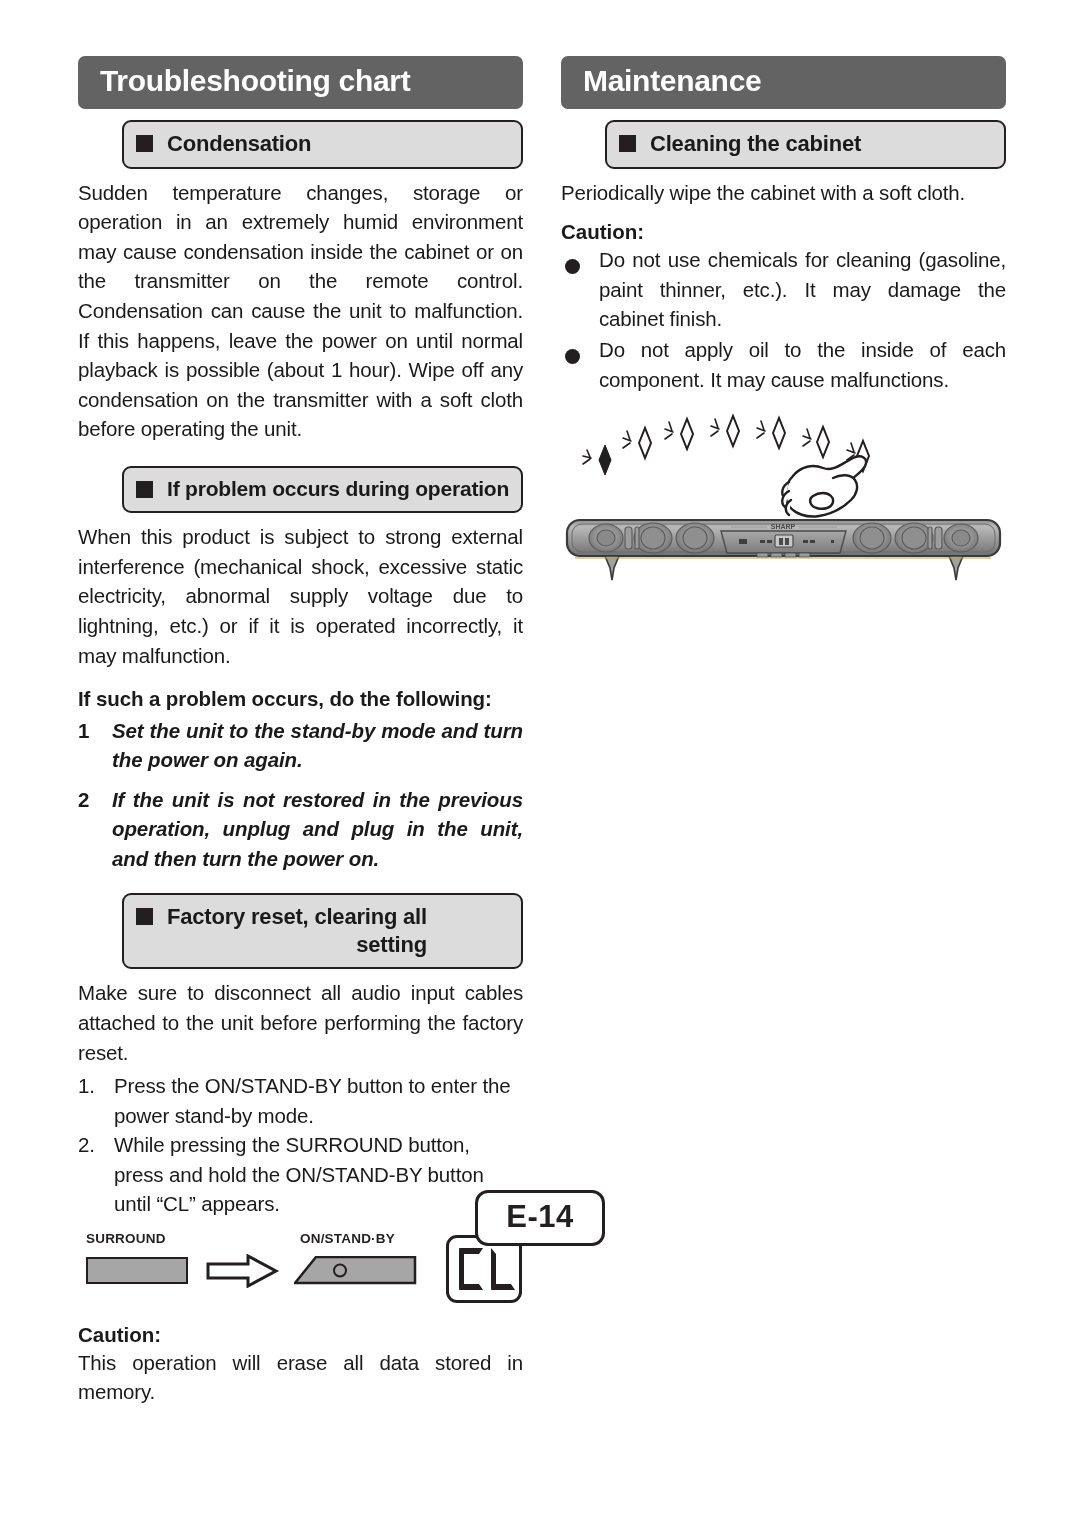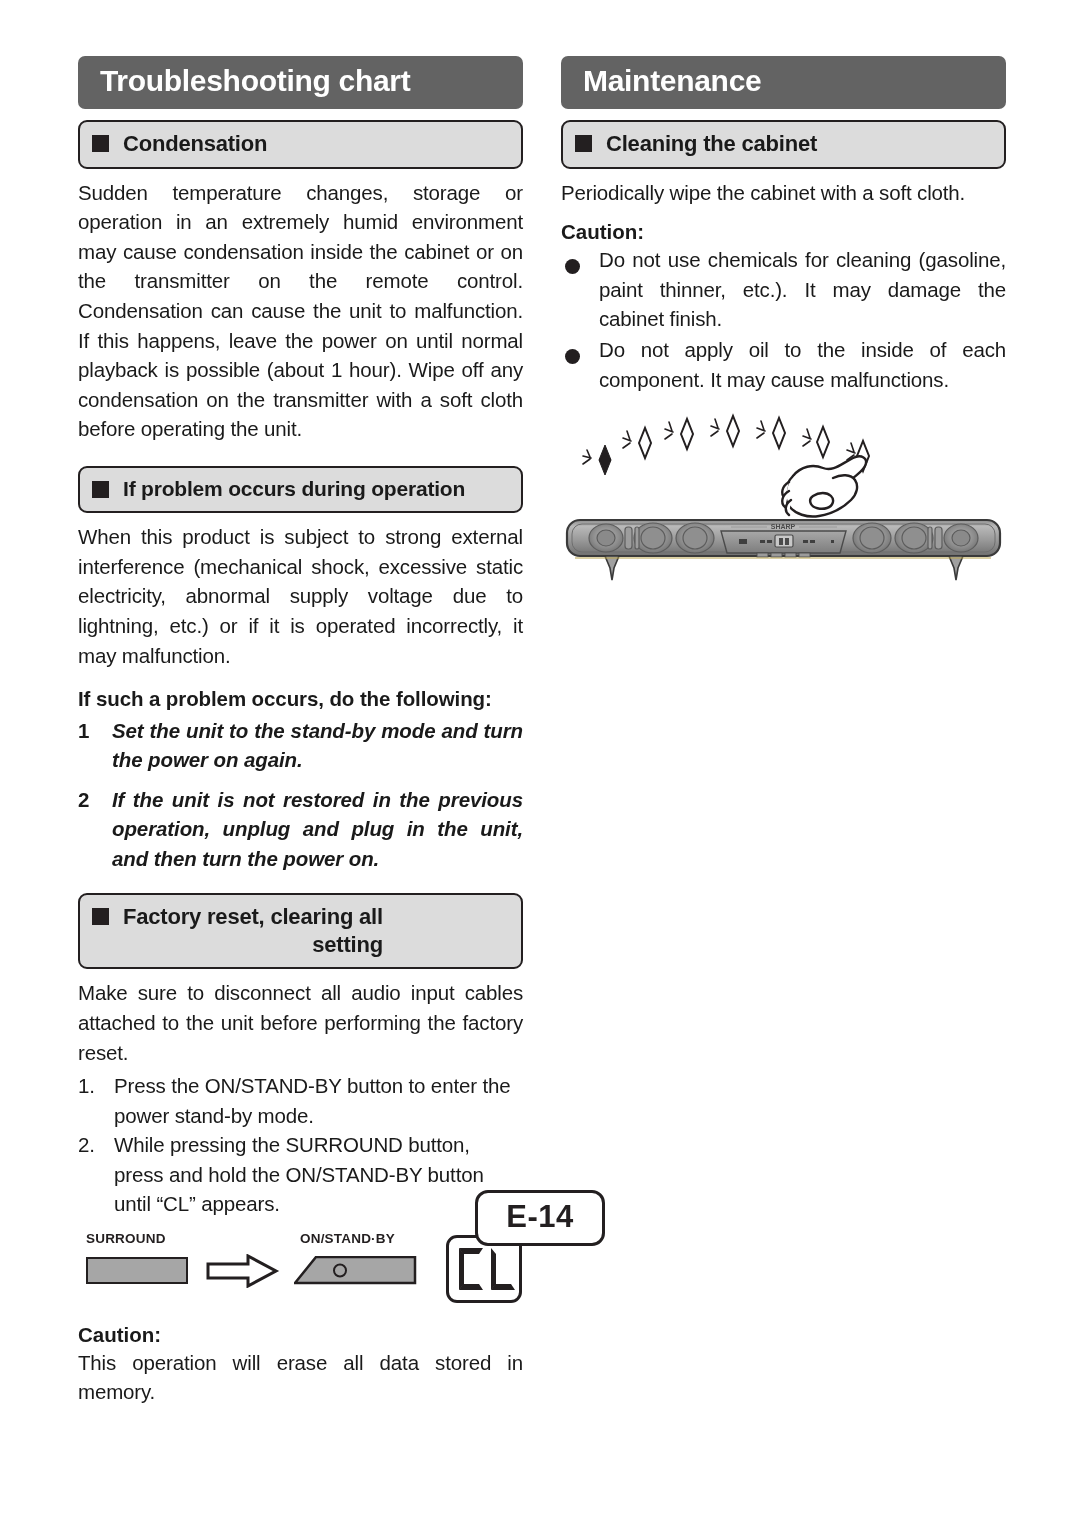--- a/index.html
+++ b/index.html
@@ -51,20 +51,21 @@
     border: 2px solid #231f20;
     border-radius: 9px;
     padding: 8px 10px 9px 12px;
     display: flex;
     align-items: flex-start;
     gap: 14px;
     font-size: 22px;
     font-weight: bold;
     letter-spacing: -0.2px;
     line-height: 1.25;
+    margin-left: 44px;
   }
   .sechead .sq {
     width: 17px; height: 17px;
     background: #231f20;
     flex: 0 0 auto;
     margin-top: 5px;
   }
   .sechead.tight { font-size: 21px; }
 
   

